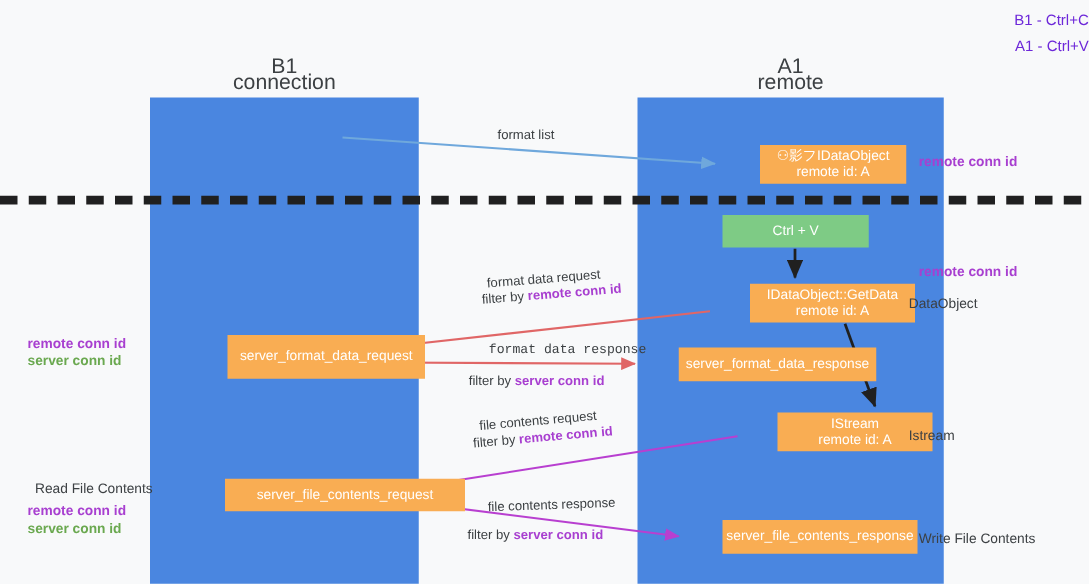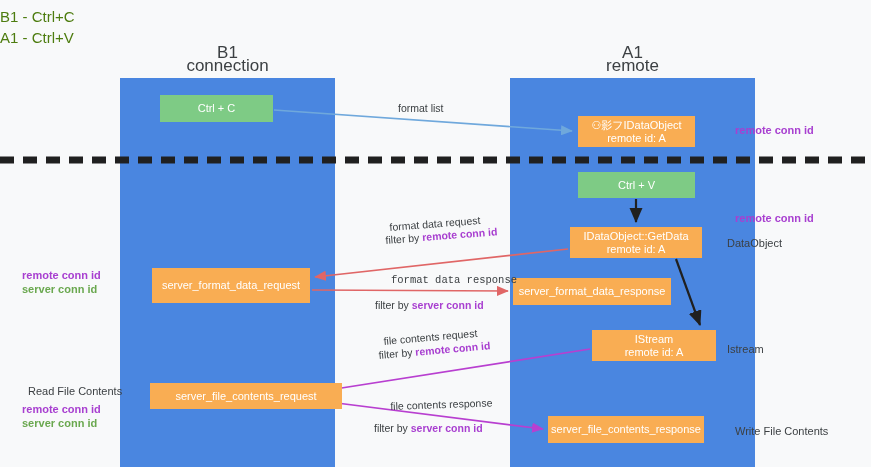--- a/index.html
+++ b/index.html
@@ -18,33 +18,33 @@
 
   .lane-head{
     position:absolute;text-align:center;color:#3c4043;
     font-size:17px;line-height:13px;
   }
   #head-b1{left:120px;top:46px;width:215px;}
   #head-a1{left:510px;top:46px;width:245px;}
 
   #title{
     position:absolute;left:0;top:6px;width:871px;
-    text-align:left;color:#4d7c0f;
-    font-size:15px;line-height:21px;
+    text-align:right;color:#6d28d9;
+    font-size:12px;line-height:21px;
   }
 
   .node{
     position:absolute;box-sizing:border-box;
     color:#ffffff;text-align:center;
     display:flex;flex-direction:column;align-items:center;justify-content:center;
     font-size:11px;line-height:13px;
     padding:3px 4px;
   }
   .node.green{background:#7ecb85;}
-  .node.orange{background:#f9ad53;}
+  .node.orange{background:#f9ad53;margin-left:30px;}
 
   #n-ctrlc{left:160px;top:95px;width:113px;height:27px;}
   #n-idataobject{left:578px;top:116px;width:117px;height:31px;}
   #n-ctrlv{left:578px;top:172px;width:117px;height:26px;}
   #n-getdata{left:570px;top:227px;width:132px;height:31px;}
   #n-sfdreq{left:152px;top:268px;width:158px;height:35px;}
   #n-sfdresp{left:513px;top:278px;width:158px;height:27px;}
   #n-istream{left:592px;top:330px;width:124px;height:31px;}
   #n-sfcreq{left:150px;top:383px;width:192px;height:26px;}
   #n-sfcresp{left:548px;top:416px;width:156px;height:27px;}
@@ -133,23 +133,20 @@
 
     <line x1="568" y1="249" x2="315" y2="277" stroke="#e06666" stroke-width="1.7" marker-end="url(#ah-red)"></line>
 
     <line x1="312" y1="290" x2="508" y2="291" stroke="#e06666" stroke-width="1.7" marker-end="url(#ah-red)"></line>
 
     <line x1="590" y1="349" x2="316" y2="392" stroke="#b83fd0" stroke-width="1.7" marker-end="url(#ah-mag)"></line>
 
     <line x1="313" y1="400" x2="543" y2="429" stroke="#b83fd0" stroke-width="1.7" marker-end="url(#ah-mag)"></line>
   </svg>
 
-  <div id="n-ctrlc" class="node green">
-    <span>Ctrl + C</span>
-  </div>
 
   <div id="n-idataobject" class="node orange">
     <span>⚇影フIDataObject</span>
     <span>remote id: A</span>
   </div>
 
   <div id="n-ctrlv" class="node green">
     <span>Ctrl + V</span>
   </div>
 

